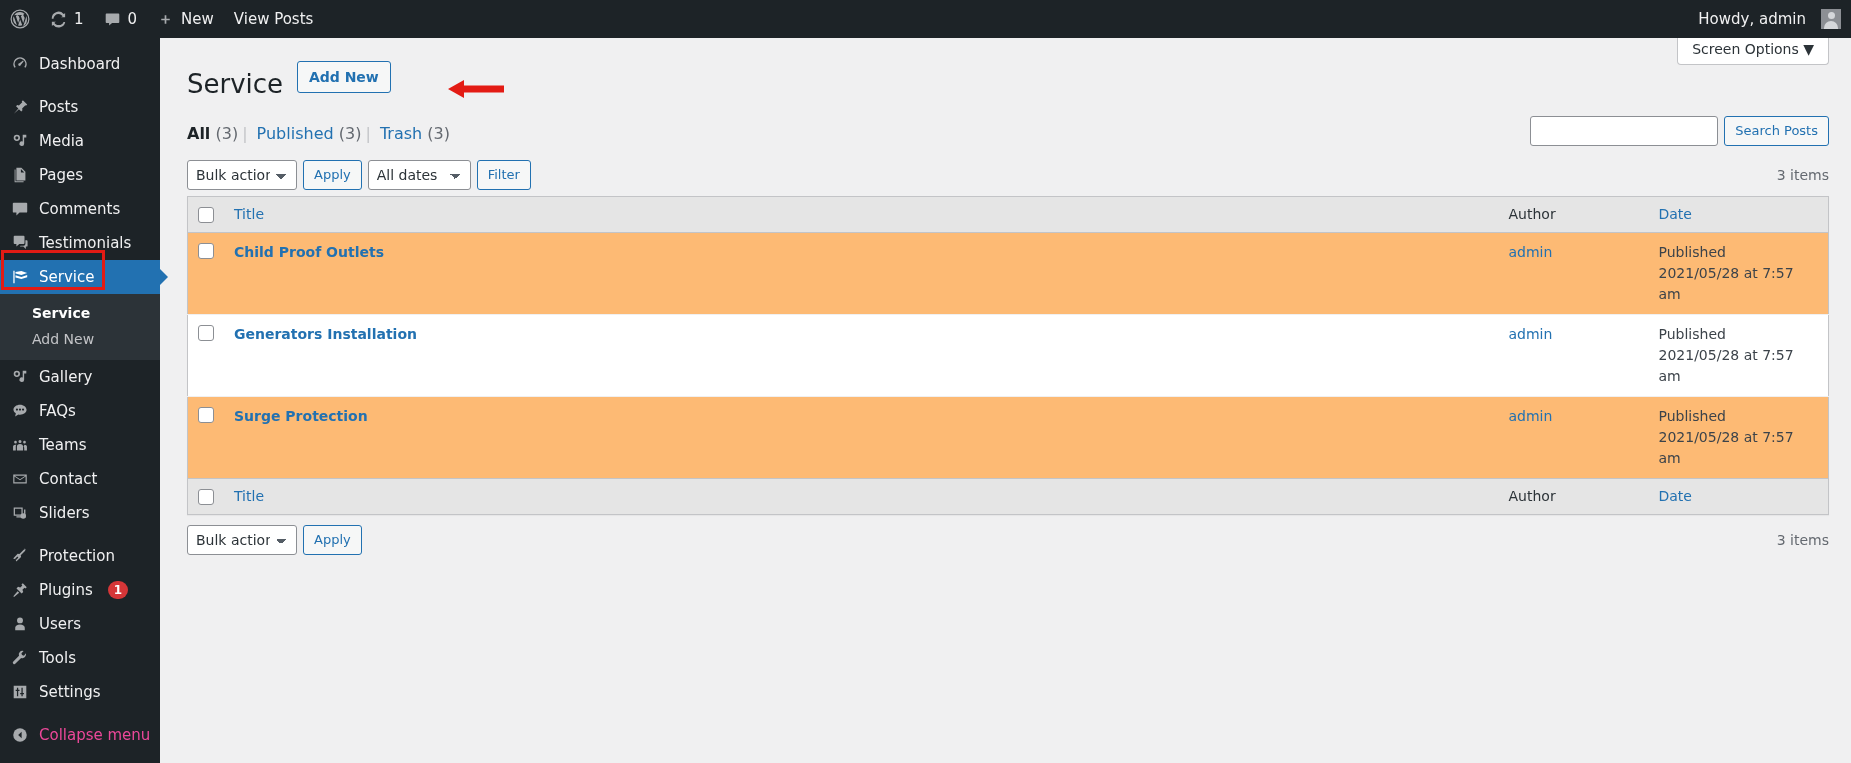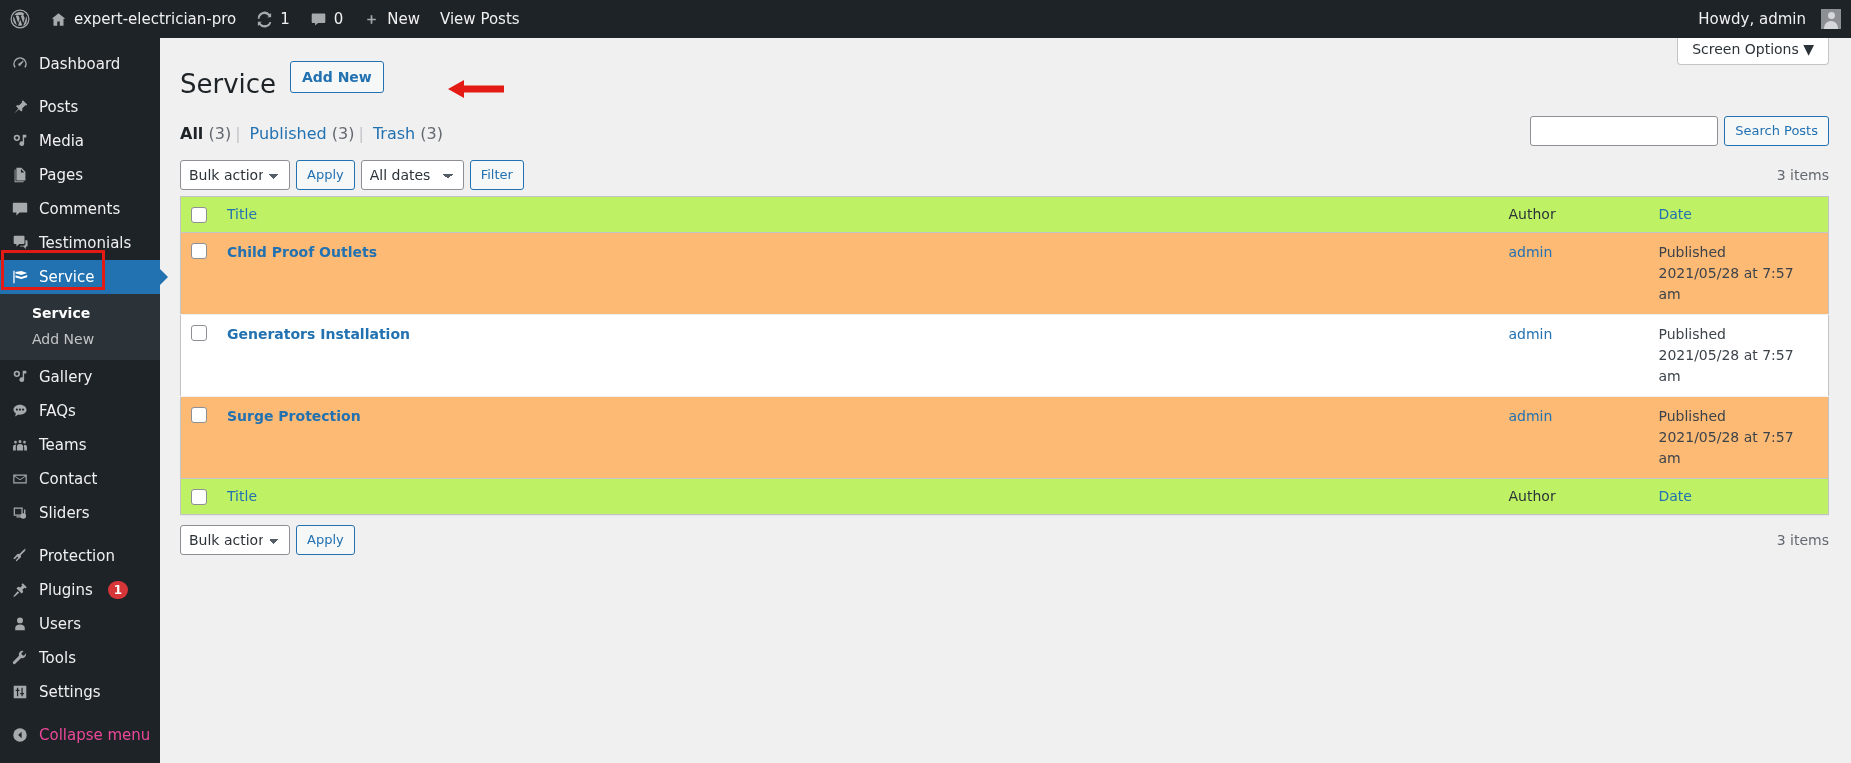--- a/index.html
+++ b/index.html
@@ -99,21 +99,21 @@
     padding: 0;
   }
   #screen-meta {
     position: absolute; top: 0; right: 22px;
     background: #fff; border: 1px solid #c3c4c7; border-top: none;
     border-radius: 0 0 4px 4px;
     padding: 4px 14px 6px 14px;
     font-size: 14px; color: #2c3338; cursor: pointer;
     line-height: 18px;
   }
-  .wrap { padding: 12px 22px 0 20px; }
+  .wrap { padding: 12px 22px 0 27px; }
 
   h1.page-title {
     font-size: 26px; font-weight: 400; color: #1d2327;
     margin: 11px 0 0 0; padding: 9px 0 4px 0; line-height: 1.3;
     display: inline-block; vertical-align: middle;
   }
   .page-title-action {
     display: inline-block; vertical-align: middle;
     margin-left: 9px;
     font-size: 14px; font-weight: 600; line-height: 2.15;
@@ -184,21 +184,21 @@
     width: 100%; border-collapse: collapse;
     background: #fff; border: 1px solid #c3c4c7;
     box-shadow: 0 1px 1px rgba(0,0,0,.04);
     clear: both;
   }
   table.wp-list-table thead th,
   table.wp-list-table tfoot th {
     text-align: left; font-weight: 400; font-size: 14px;
     color: #2c3338; padding: 9px 10px; vertical-align: middle;
   }
-  thead tr, tfoot tr { background: #bef264; }
+  thead tr, tfoot tr { background: #e5e5e5; }
   thead th { border-bottom: 1px solid #c3c4c7; }
   tfoot th { border-top: 1px solid #c3c4c7; }
   th.col-cb, td.col-cb {
     width: 36px; padding-left: 12px; padding-right: 0;
     vertical-align: top;
   }
   th.col-title, td.col-title { padding-left: 10px; }
   th.col-author, td.col-author { width: 150px; }
   th.col-date, td.col-date { width: 180px; }
   th.col-author, th.col-date { padding-left: 10px; }
@@ -232,28 +232,20 @@
 </head>
 <body>
 
 <div id="adminbar">
   <div class="ab-item">
     <span>
       <svg class="ic" width="20" height="20" viewBox="0 0 20 20" fill="#a7aaad">
         <path d="M10 .5A9.5 9.5 0 1 0 19.5 10 9.51 9.51 0 0 0 10 .5zm0 1.2a8.3 8.3 0 1 1 0 16.6 8.3 8.3 0 0 1 0-16.6zM3.1 10a6.9 6.9 0 0 0 3.9 6.2L3.7 7.2A6.85 6.85 0 0 0 3.1 10zm11.6-.35c0-.85-.3-1.45-.57-1.9-.35-.56-.68-1.03-.68-1.58 0-.62.47-1.2 1.13-1.2h.09A6.88 6.88 0 0 0 10 3.1a6.9 6.9 0 0 0-5.76 3.1h.44c.7 0 1.79-.09 1.79-.09.36-.2.4.51.04.55 0 0-.37.05-.77.07l2.45 7.28 1.47-4.4-1.05-2.88c-.36-.02-.7-.07-.7-.07-.36-.02-.32-.57.04-.55 0 0 1.11.09 1.77.09.7 0 1.79-.09 1.79-.09.36-.2.4.51.04.55 0 0-.37.05-.77.07l2.43 7.23.67-2.24c.3-.93.52-1.6.52-2.17zM10.12 10.6l-2.02 5.86a6.9 6.9 0 0 0 4.24-.11l-.05-.1-2.17-5.65zm5.94-3.92c.3.53.05 1.96-.66 3.96l-2.2 6.37A6.9 6.9 0 0 0 16.9 10c0-1.19-.3-2.3-.84-3.32z"></path>
       </svg>
     </span>
-  </div>
-  <div class="ab-item">
-    <span>
-      <svg class="ic" width="17" height="17" viewBox="0 0 20 20" fill="#a7aaad">
-        <path d="M10 2.6 2 9.1h2.1v8.3h4.4v-5h3v5h4.4V9.1H18L10 2.6z"></path>
-      </svg>
-    </span>
-    <span>expert-electrician-pro</span>
   </div>
   <div class="ab-item">
     <span>
       <svg class="ic" width="17" height="17" viewBox="0 0 20 20" fill="#a7aaad">
         <path d="M10 3.5c2.1 0 3.9 1.1 4.9 2.8l-1.9 1.1h4.8V2.6l-1.8 1A7.9 7.9 0 0 0 2.1 9.2h2A5.95 5.95 0 0 1 10 3.5zm0 13c-2.1 0-3.9-1.1-4.9-2.8l1.9-1.1H2.2v4.8l1.8-1a7.9 7.9 0 0 0 13.9-3.6h-2a5.95 5.95 0 0 1-5.9 3.7z"></path>
       </svg>
     </span>
     <span class="ab-num">1</span>
   </div>
   <div class="ab-item">

